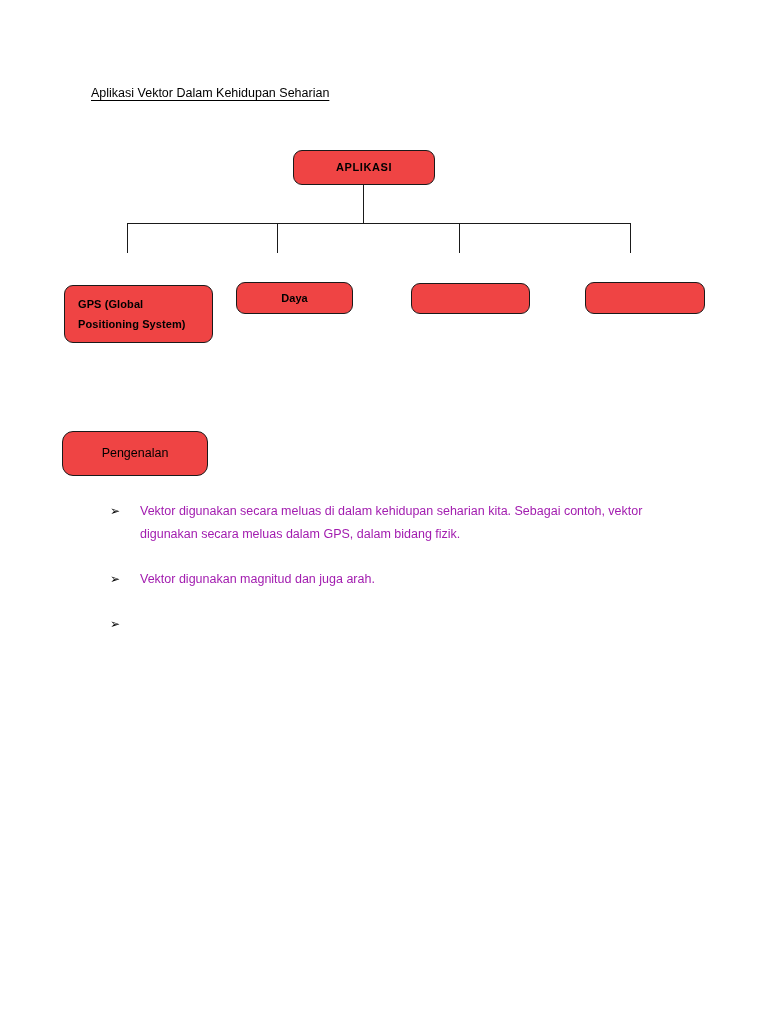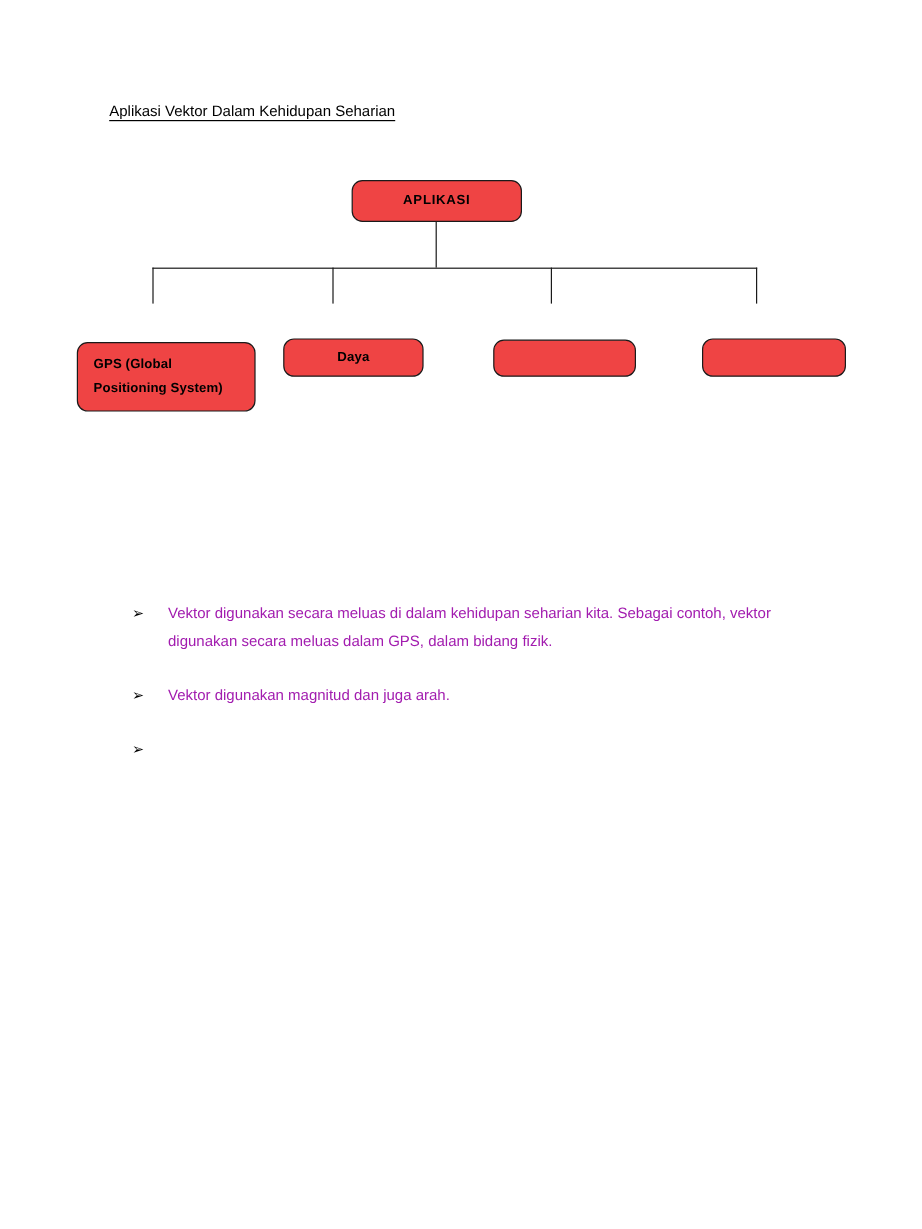--- a/index.html
+++ b/index.html
@@ -187,20 +187,23 @@
   </div>
 
   <div class="node center bold" id="node-empty-1">
     <span class="node-label"></span>
   </div>
 
   <div class="node center bold" id="node-empty-2">
     <span class="node-label"></span>
   </div>
 
+  <div class="node center" id="node-pengenalan">
+    <span class="node-label">Pengenalan</span>
+  </div>
 
   <div class="bullet-list">
 
     <div class="bullet-item" id="bullet-1">
       <span class="bullet-marker">➢</span>
       <span class="bullet-text">Vektor digunakan secara meluas di dalam kehidupan seharian kita. Sebagai contoh, vektor digunakan secara meluas dalam GPS, dalam bidang fizik.</span>
     </div>
 
     <div class="bullet-item" id="bullet-2">
       <span class="bullet-marker">➢</span>

